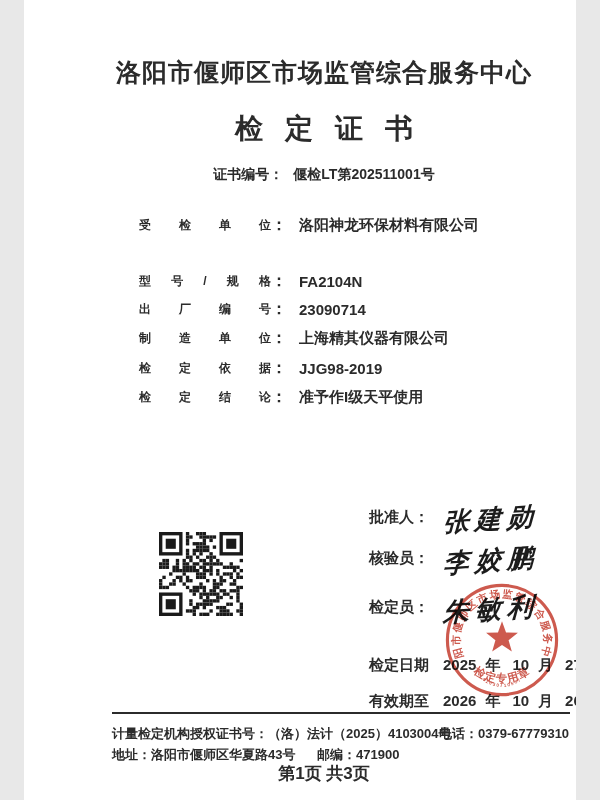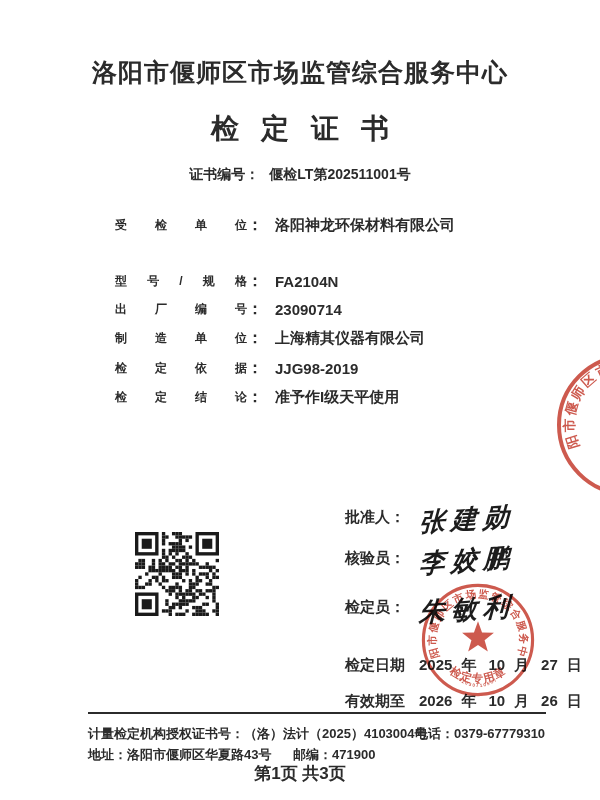--- a/index.html
+++ b/index.html
@@ -1,17 +1,17 @@
 <!DOCTYPE html>
 <html><head>
 <meta charset="utf-8">
 <style>
   html,body{margin:0;padding:0;background:#e8e8e8;}
   .page{
-    position:relative;width:600px;height:800px;background:#ffffff;
+    position:relative;width:552px;height:800px;background:#ffffff;
     overflow:hidden;font-family:"Liberation Sans",sans-serif;color:#2b2b2b;
     margin:0 auto;
   }
   .org-title{
     position:absolute;top:56px;left:0;width:600px;text-align:center;
     font-size:25px;font-weight:bold;letter-spacing:1px;
   }
   .cert-title{
     position:absolute;top:110px;left:0;width:600px;text-align:center;
     font-size:28px;font-weight:bold;letter-spacing:22px;text-indent:22px;

